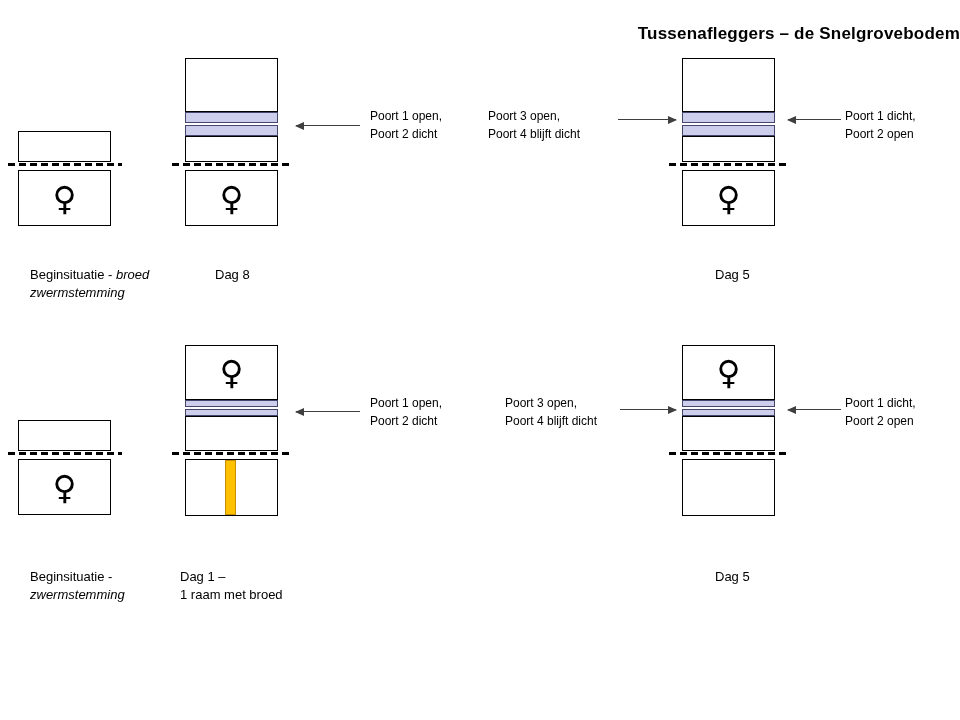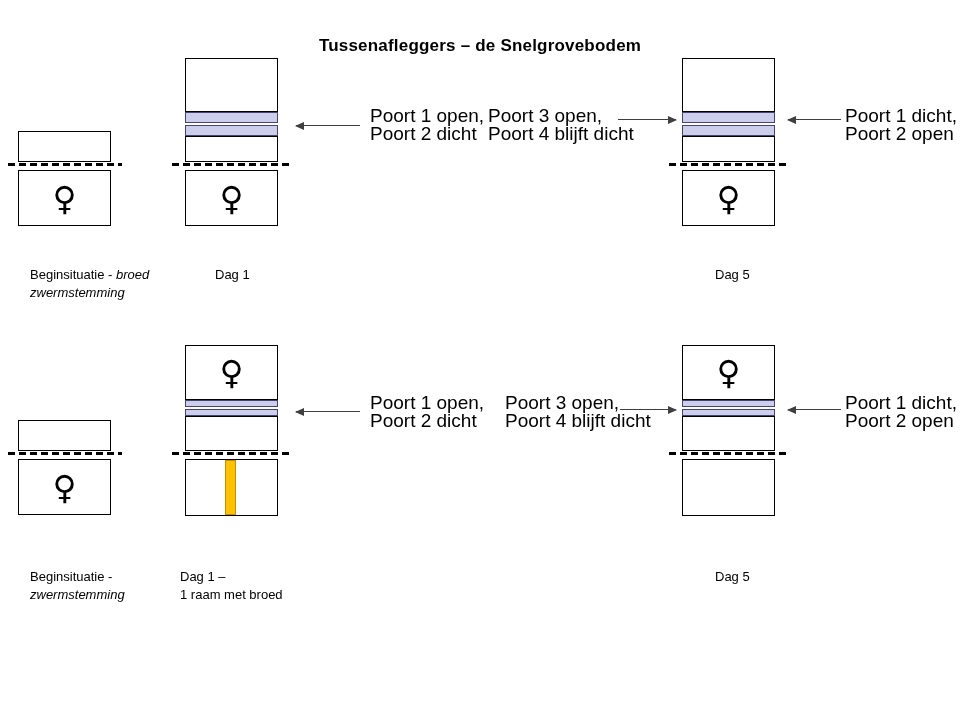--- a/index.html
+++ b/index.html
@@ -1,32 +1,32 @@
 <!DOCTYPE html>
 <html style="--board: #cdcdec; --brood_frame: #ffc000;"><head>
 <meta charset="utf-8">
 <style>
   * { margin:0; padding:0; box-sizing:border-box; }
   html,body { background:#fff; }
   .page {
     position:relative; width:960px; height:720px; background:#fff;
     font-family:"Liberation Sans","DejaVu Sans",sans-serif; color:#000; overflow:hidden;
   }
-  .title { position:absolute; top:36px; left:0; width:100%; text-align:center;
+  .title { position:absolute; top:24px; left:0; width:100%; text-align:right;
            font-size:17px; font-weight:bold; letter-spacing:.2px; }
   .box { position:absolute; background:#fff; border:1px solid #000; }
   .queen-box { display:flex; align-items:center; justify-content:center; }
   .q { font-family:"DejaVu Sans",sans-serif; font-size:33px; line-height:1; }
   .dash { position:absolute; height:3px;
           background:repeating-linear-gradient(90deg,#000 0 7px,transparent 7px 11px); }
   .board { position:absolute; }
   .board .strip { height:11px; background:var(--board,#cdcdec); border:1px solid #45456e; }
   .board .gap { height:2px; background:#fff; }
   .board.thin .strip { height:7px; }
-  .note { position:absolute; font-size:19px; line-height:18px; white-space:pre-line; }
+  .note { position:absolute; font-size:12px; line-height:18px; white-space:pre-line; }
   .caption { position:absolute; font-size:13px; line-height:18px; white-space:pre-line; }
   .it { font-style:italic; }
   .arrow { position:absolute; height:1px; background:#3f3f3f; }
   .arrow-left::before { content:""; position:absolute; left:-1px; top:-3.5px; width:0; height:0;
     border-top:4px solid transparent; border-bottom:4px solid transparent; border-right:9px solid #3f3f3f; }
   .arrow-right::after { content:""; position:absolute; right:-1px; top:-3.5px; width:0; height:0;
     border-top:4px solid transparent; border-bottom:4px solid transparent; border-left:9px solid #3f3f3f; }
   .frame-bar { position:absolute; left:39px; top:0; bottom:0; width:11px;
     background:var(--brood_frame,#ffc000); border:1px solid #c78d00; }
 </style>
@@ -80,21 +80,21 @@
       <div class="box queen-box" style="left:682px;top:170px;width:93px;height:56px">
         <span class="q">♀</span>
       </div>
     </div>
 
     <div class="arrow arrow-left" style="left:788px;top:119px;width:53px"></div>
     <div class="note" style="left:845px;top:107px">Poort 1 dicht,
 Poort 2 open</div>
 
     <div class="caption" style="left:30px;top:266px;width:124px"><span>Beginsituatie - </span><span class="it">broed zwermstemming</span></div>
-    <div class="caption" style="left:215px;top:266px">Dag 1</div>
+    <div class="caption" style="left:215px;top:266px">Dag 8</div>
     <div class="caption" style="left:715px;top:266px">Dag 5</div>
   </div>
 
   <div>
 
     <div>
       <div class="box" style="left:18px;top:420px;width:93px;height:31px"></div>
       <div class="dash" style="left:8px;top:452px;width:114px"></div>
       <div class="box queen-box" style="left:18px;top:459px;width:93px;height:56px">
         <span class="q">♀</span>

